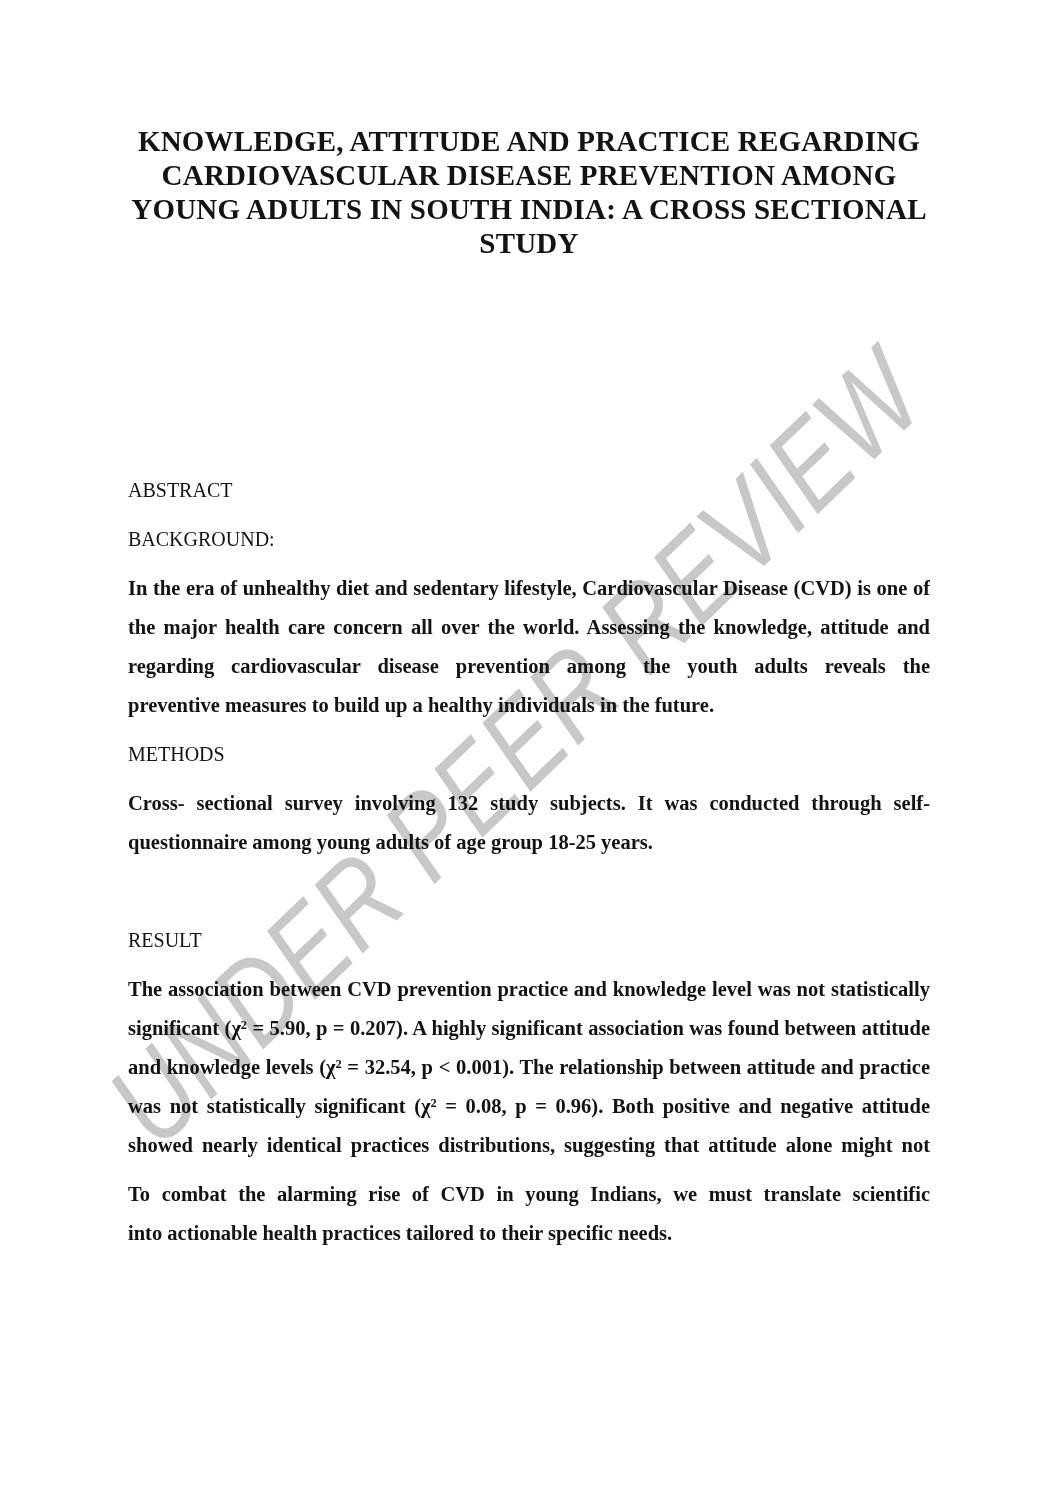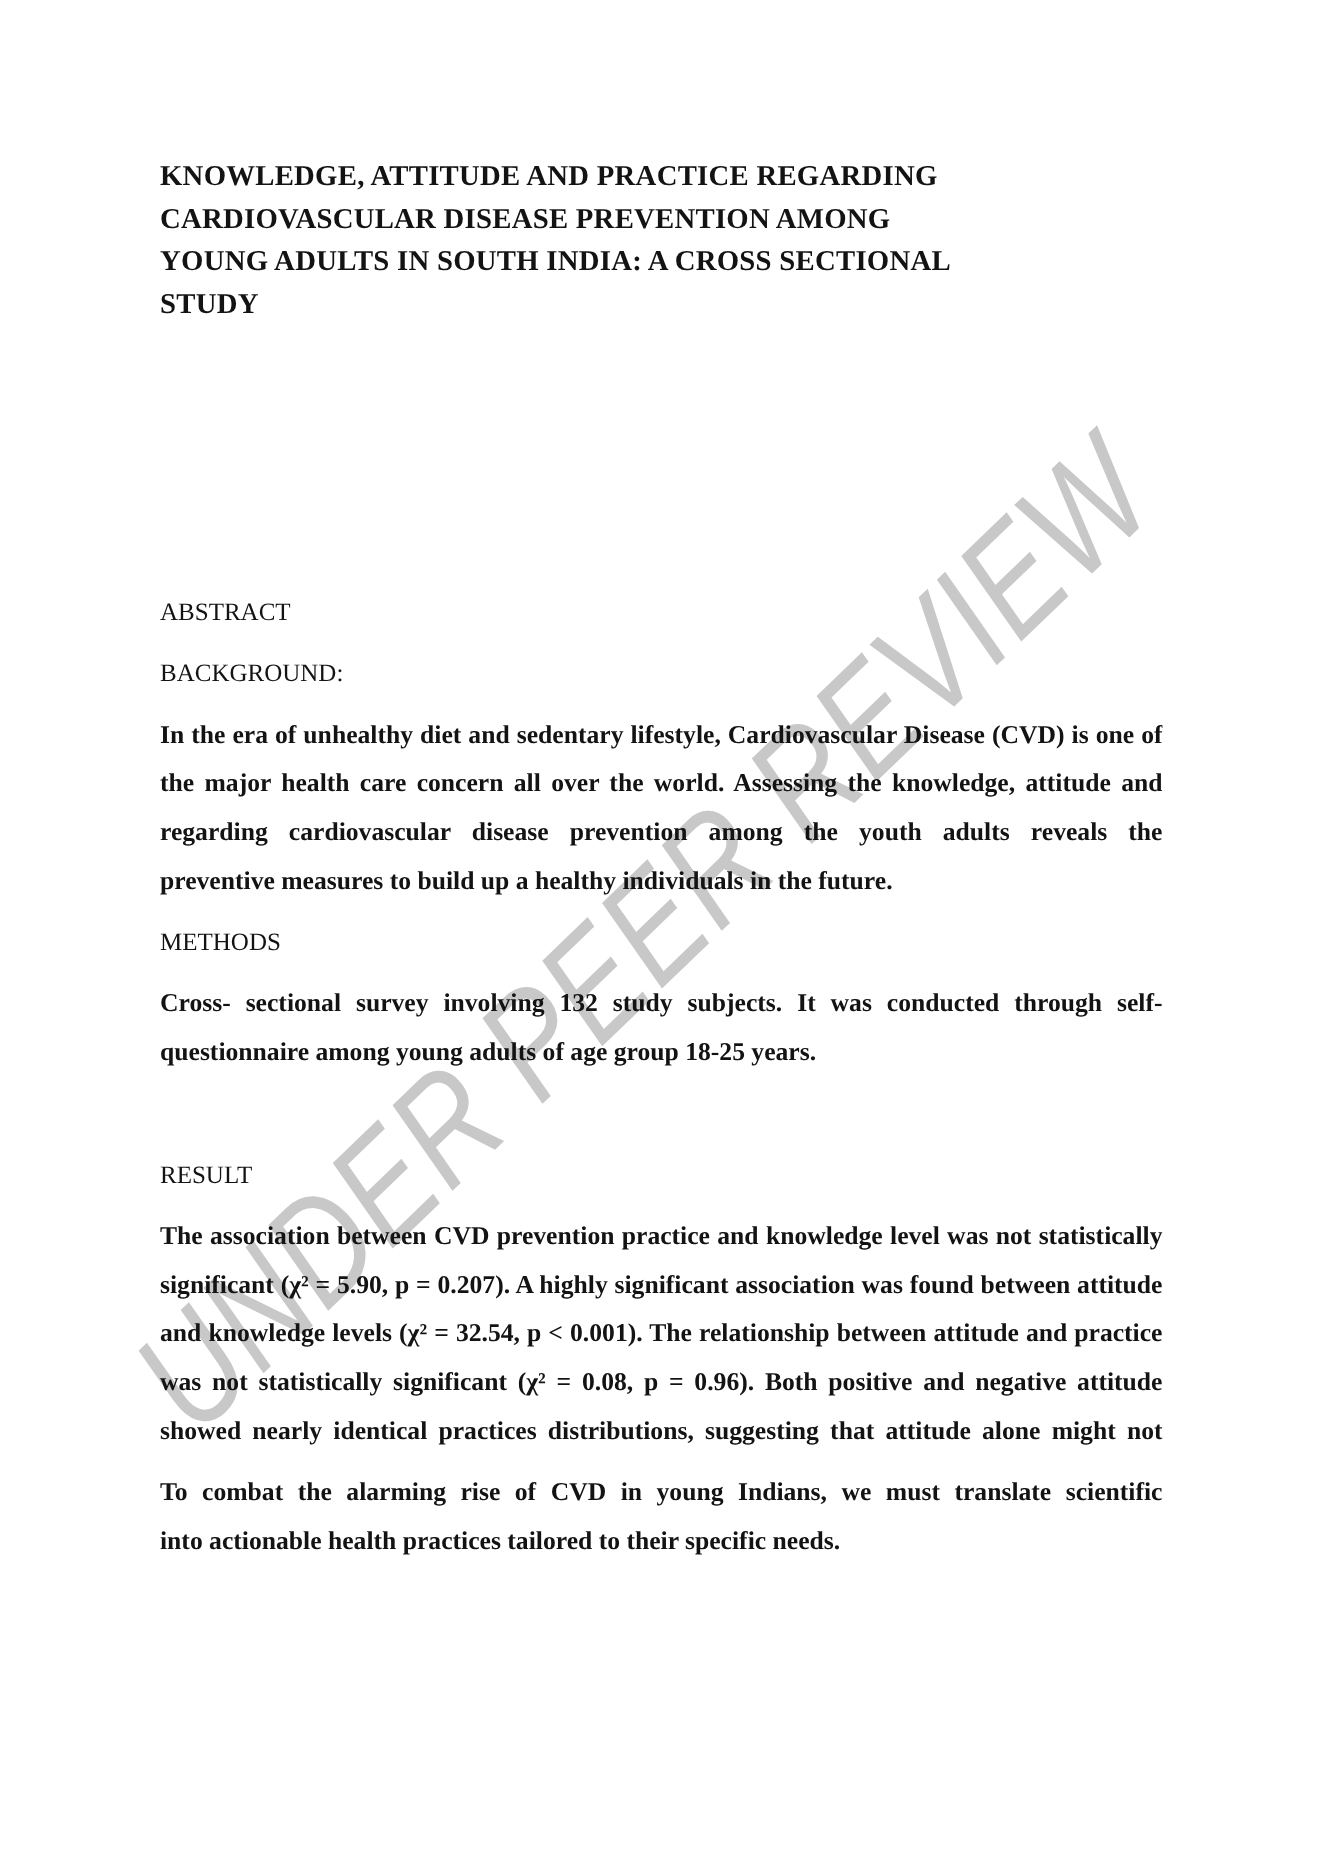--- a/index.html
+++ b/index.html
@@ -33,24 +33,24 @@
   }
   .content {
     position: absolute;
     left: 128px;
     top: 0;
     width: 802px;
     z-index: 1;
   }
   .title {
     margin: 124px 0 0 0;
-    font-size: 23px;
+    font-size: 29px;
     line-height: 34px;
     font-weight: bold;
-    text-align: left;
+    text-align: center;
     letter-spacing: 0.2px;
   }
   .sec-heading {
     font-size: 20px;
     line-height: 39px;
     height: 39px;
     margin: 0 0 10px 0;
   }
   .sec-heading.first {
     margin-top: 211px;

